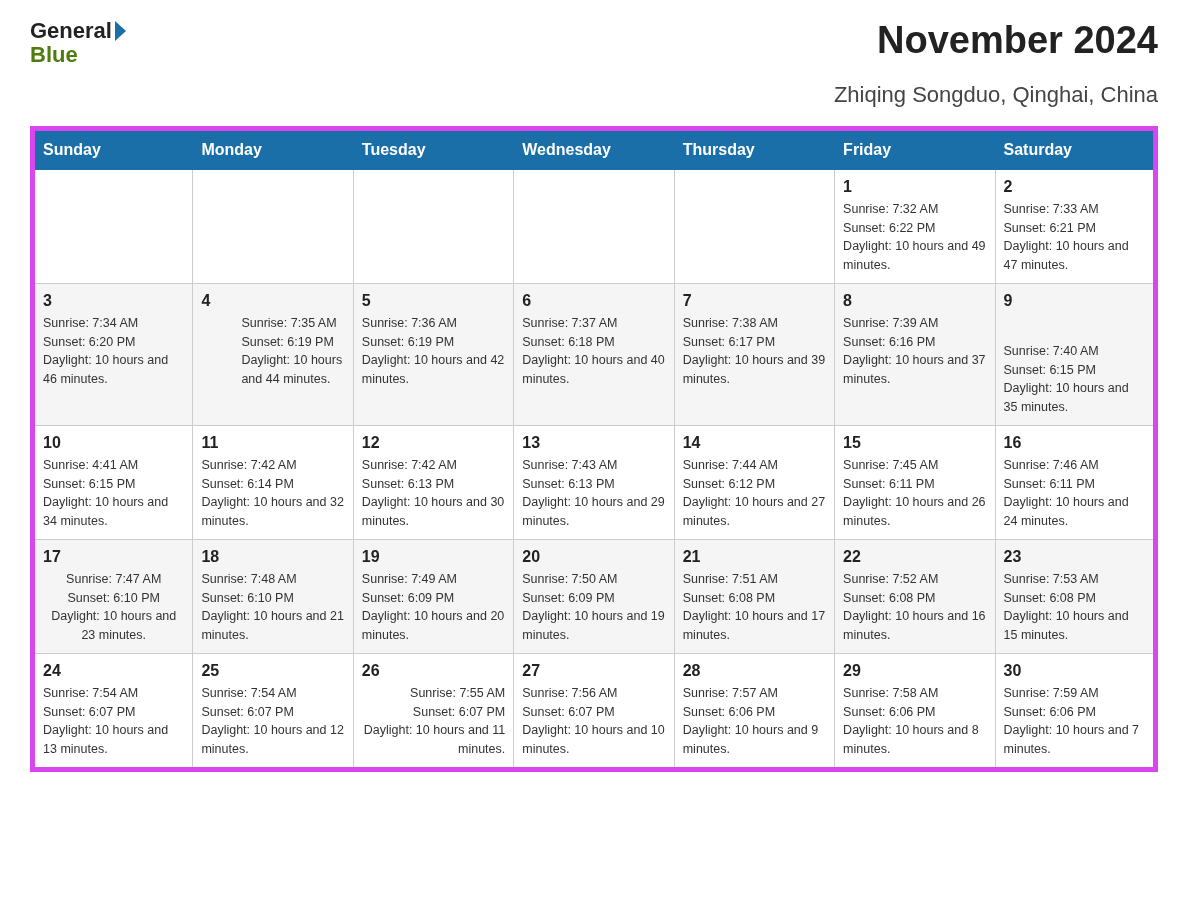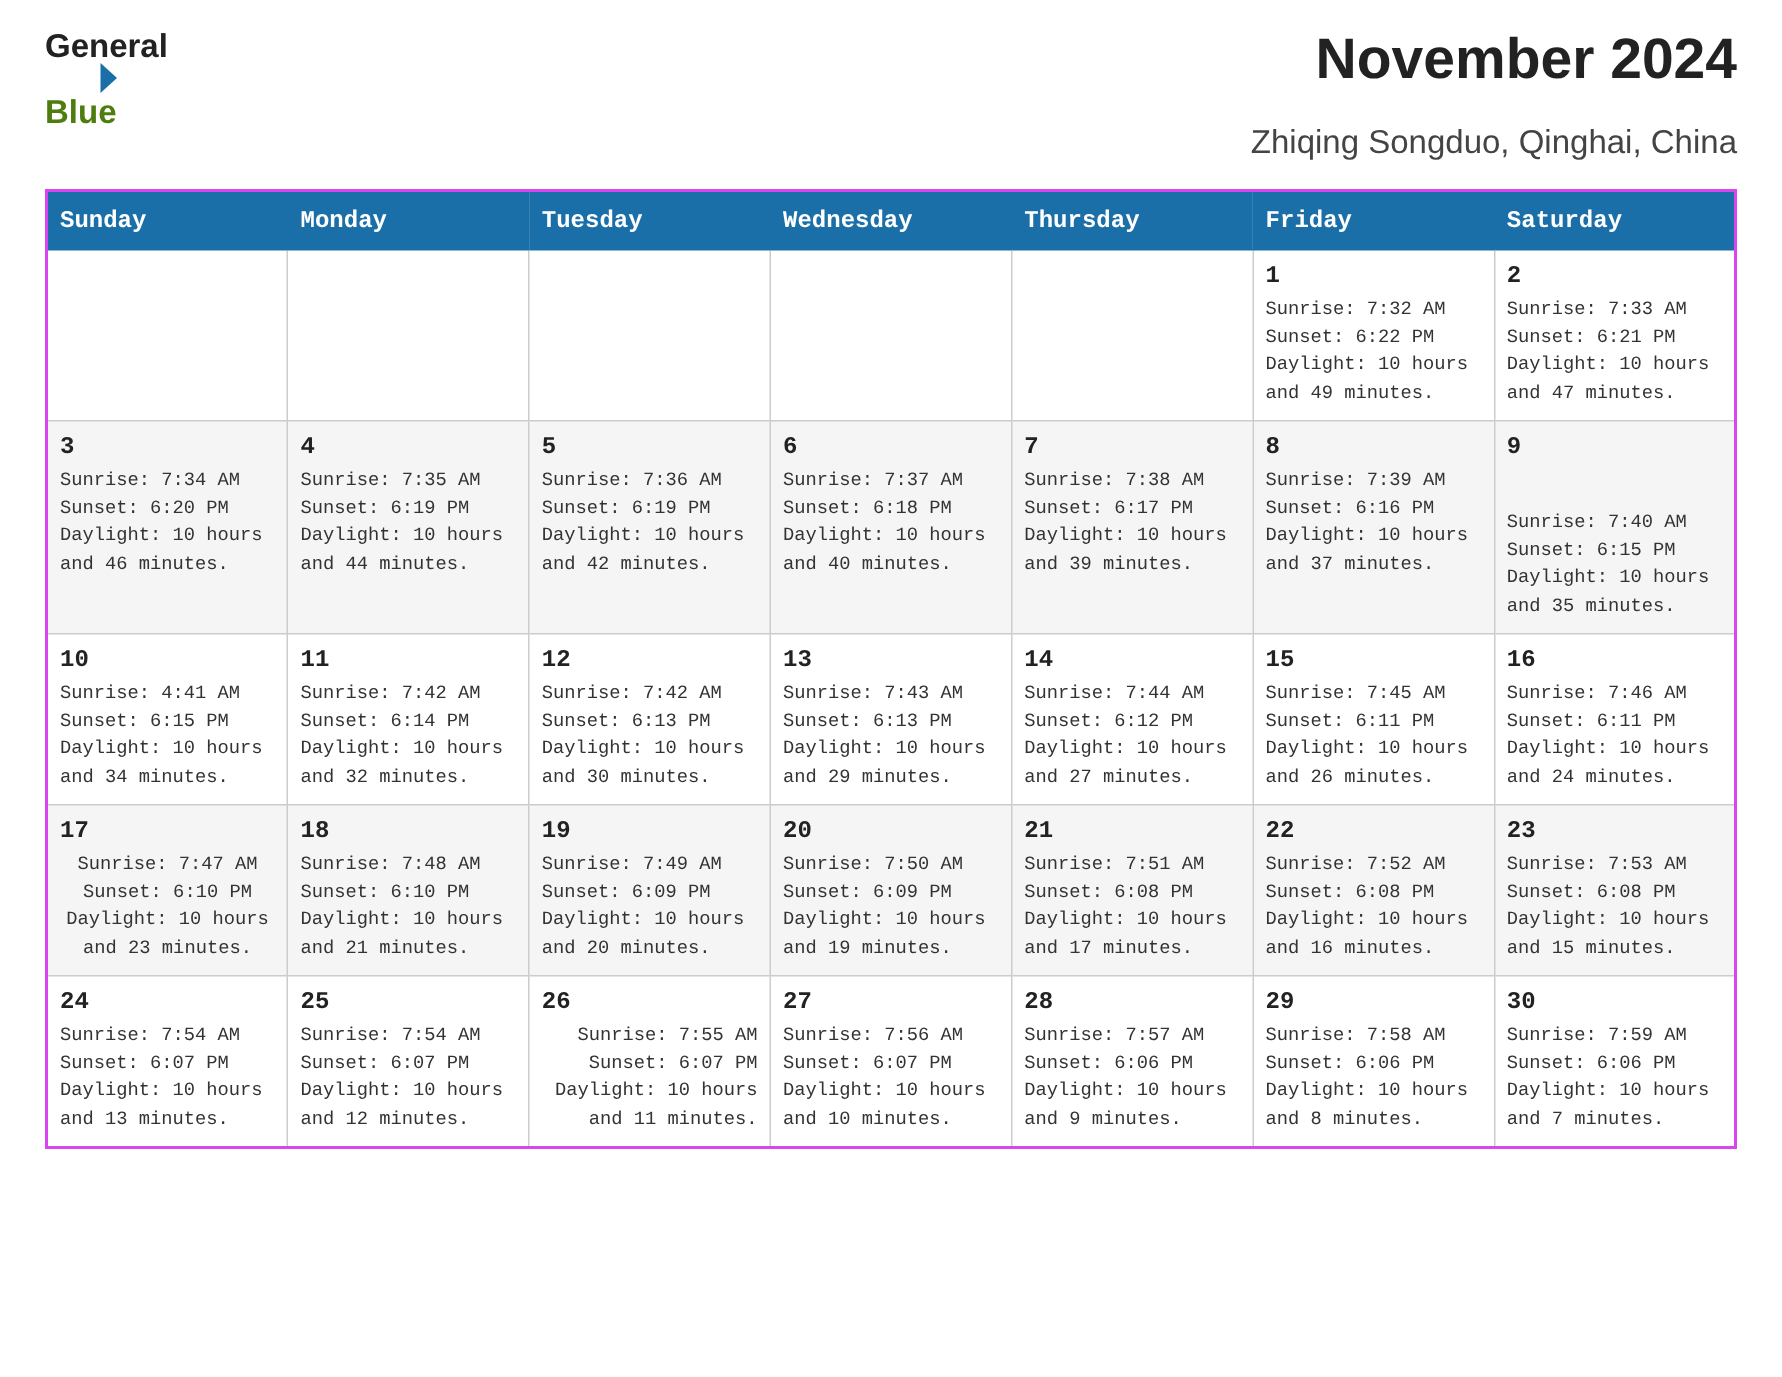--- a/index.html
+++ b/index.html
@@ -32,22 +32,21 @@
       line-height: 1.1;
     }
     .subtitle {
       font-size: 22px;
       color: #444;
       margin-top: 20px;
     }
     .calendar-table {
       width: 100%;
       border-collapse: collapse;
-      border: 2px solid #d946ef;
-      font-family: Liberation Mono, monospace;
+      border: 5px solid #d946ef;
     }
     .calendar-table th {
       background-color: #1a6fa8;
       color: #fff;
       padding: 10px 8px;
       font-size: 16px;
       font-weight: bold;
       text-align: left;
       border: 1px solid #1a6fa8;
     }
@@ -78,21 +77,21 @@
       background: #f5f5f5;
     }
     .row-even td { background: #f2f2f2; }
     .row-odd td { background: #fff; }
   </style>
 </head>
 <body>
 
 <div class="header-area">
   <div class="logo-area">
-  <div style="display:flex; align-items:center; line-height:1;flex-direction:column;">
+  <div style="display:flex; align-items:center; line-height:1;">
     <span style="font-size:22px; font-weight:bold; color:#222;">General</span>
     <span style="display:inline-block; width:0; height:0; border-left:11px solid #1a6fa8; border-top:10px solid transparent; border-bottom:10px solid transparent; margin-left:3px; margin-right:0;"></span>
   </div>
   <div style="margin-left:0;">
     <span style="font-size:22px; font-weight:bold; color:#4d7c0f;">Blue</span>
   </div>
 </div>
   <div class="title-area">
     <div class="main-title">November 2024</div>
     <div class="subtitle">Zhiqing Songduo, Qinghai, China</div>
@@ -133,21 +132,21 @@
       </tr>
       <tr class="row-even">
         <td>
           <span class="day-number">3</span>
           <div class="day-info" style="white-space: pre-line;">Sunrise: 7:34 AM
 Sunset: 6:20 PM
 Daylight: 10 hours and 46 minutes.</div>
         </td>
         <td>
           <span class="day-number">4</span>
-          <div class="day-info" style="white-space: pre-line;">Sunrise: 7:35 AM
+          <div class="day-info" style="white-space: pre-line; margin-left: 40px;">Sunrise: 7:35 AM
 Sunset: 6:19 PM
 Daylight: 10 hours and 44 minutes.</div>
         </td>
         <td>
           <span class="day-number">5</span>
           <div class="day-info" style="white-space: pre-line;">Sunrise: 7:36 AM
 Sunset: 6:19 PM
 Daylight: 10 hours and 42 minutes.</div>
         </td>
         <td>

